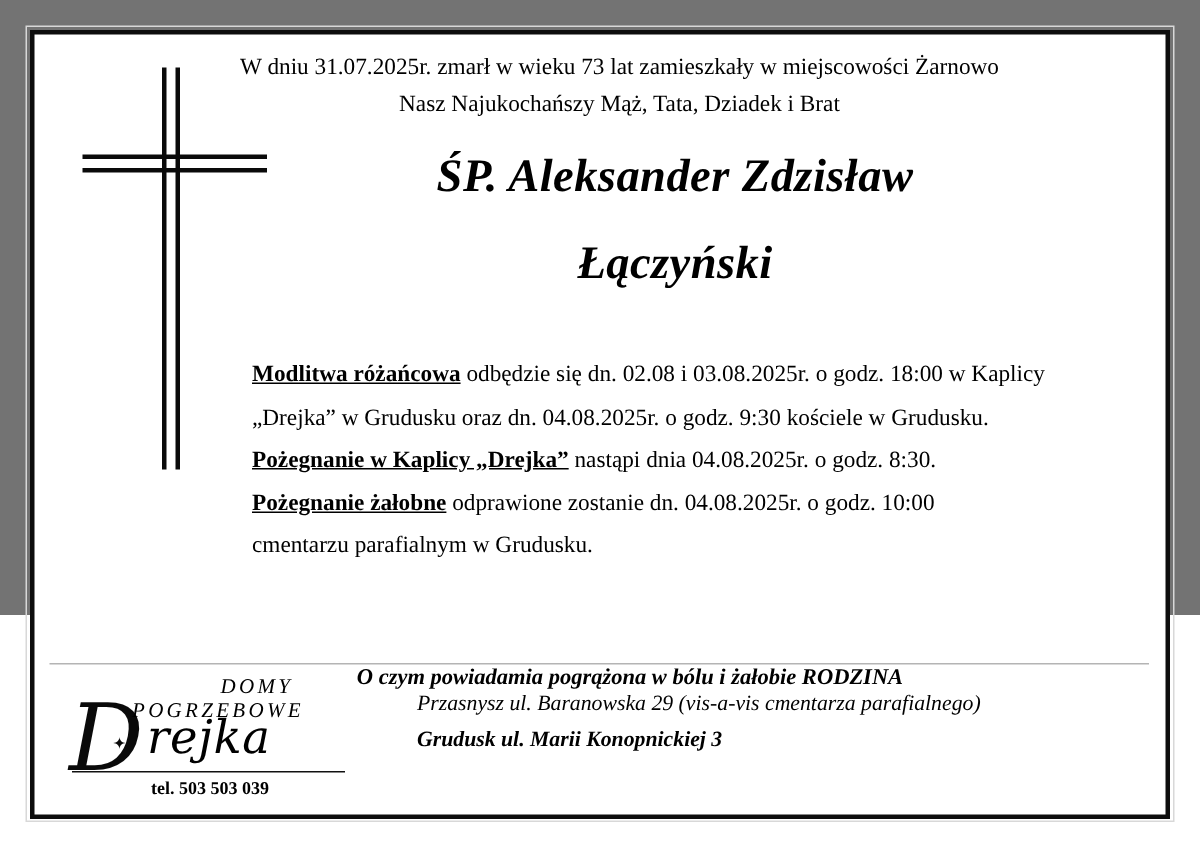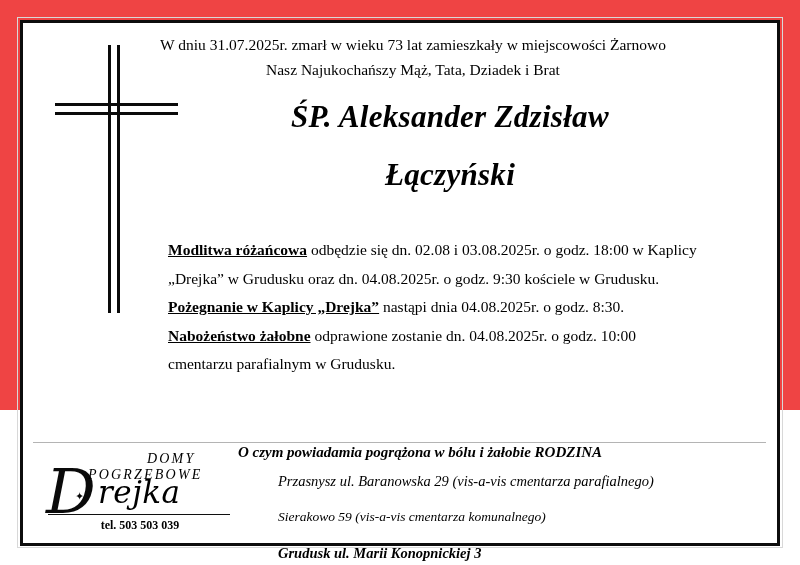--- a/index.html
+++ b/index.html
@@ -13,21 +13,21 @@
     overflow: hidden;
     font-family: "Liberation Serif", "DejaVu Serif", serif;
     color: #000000;
   }
 
   #notice {
     position: absolute;
     left: 0; top: 0;
     width: 800px;
     height: 410px;
-    background: #ef4444;
+    background: #737373;
   }
 
   
   .frame-outer {
     position: absolute;
     left: 17px;
     top: 17px;
     width: 766px;
     height: 531px;
     border: 1px solid #d8d8d8;
@@ -227,21 +227,20 @@
     position: absolute;
     left: 278px;
     top: 457px;
     width: 470px;
   }
   .address-line {
     font-style: italic;
     font-size: 14.5px;
     line-height: 24px;
     white-space: nowrap;
-    margin-top: 12px;
   }
   .address-line.strong {
     font-weight: bold;
   }
   .address-line.small {
     font-size: 13.5px;
   }
 </style>
 </head>
 <body>
@@ -272,21 +271,21 @@
     <div class="body-line">
       <span class="lead">Modlitwa różańcowa</span><span> odbędzie się dn. 02.08 i 03.08.2025r. o godz. 18:00 w Kaplicy</span>
     </div>
     <div class="body-line">
       <span>„Drejka” w Grudusku oraz dn. 04.08.2025r. o godz. 9:30 kościele w Grudusku.</span>
     </div>
     <div class="body-line">
       <span class="lead">Pożegnanie w Kaplicy „Drejka”</span><span> nastąpi dnia 04.08.2025r. o godz. 8:30.</span>
     </div>
     <div class="body-line">
-      <span class="lead">Nabożeństwo żałobne</span><span> odprawione zostanie dn. 04.08.2025r. o godz. 10:00</span>
+      <span class="lead">Pożegnanie żałobne</span><span> odprawione zostanie dn. 04.08.2025r. o godz. 10:00</span>
     </div>
     <div class="body-line">
       <span>cmentarzu parafialnym w Grudusku.</span>
     </div>
   </div>
 
   <div class="family-line">O czym powiadamia pogrążona w bólu i żałobie RODZINA</div>
 
   <div class="divider"></div>
 
@@ -295,17 +294,16 @@
     <div class="logo-star">✦</div>
     <div class="logo-domy">DOMY</div>
     <div class="logo-pogrzebowe">POGRZEBOWE</div>
     <div class="logo-rejka">rejka</div>
     <div class="logo-rule"></div>
     <div class="logo-tel">tel. 503 503 039</div>
   </div>
 
   <div class="address-block">
     <div class="address-line">Przasnysz ul. Baranowska 29 (vis-a-vis cmentarza parafialnego)</div>
-    <div class="address-line small">Sierakowo 59 (vis-a-vis cmentarza komunalnego)</div>
     <div class="address-line strong">Grudusk ul. Marii Konopnickiej 3</div>
   </div>
 
 </div>
 
 </body></html>

